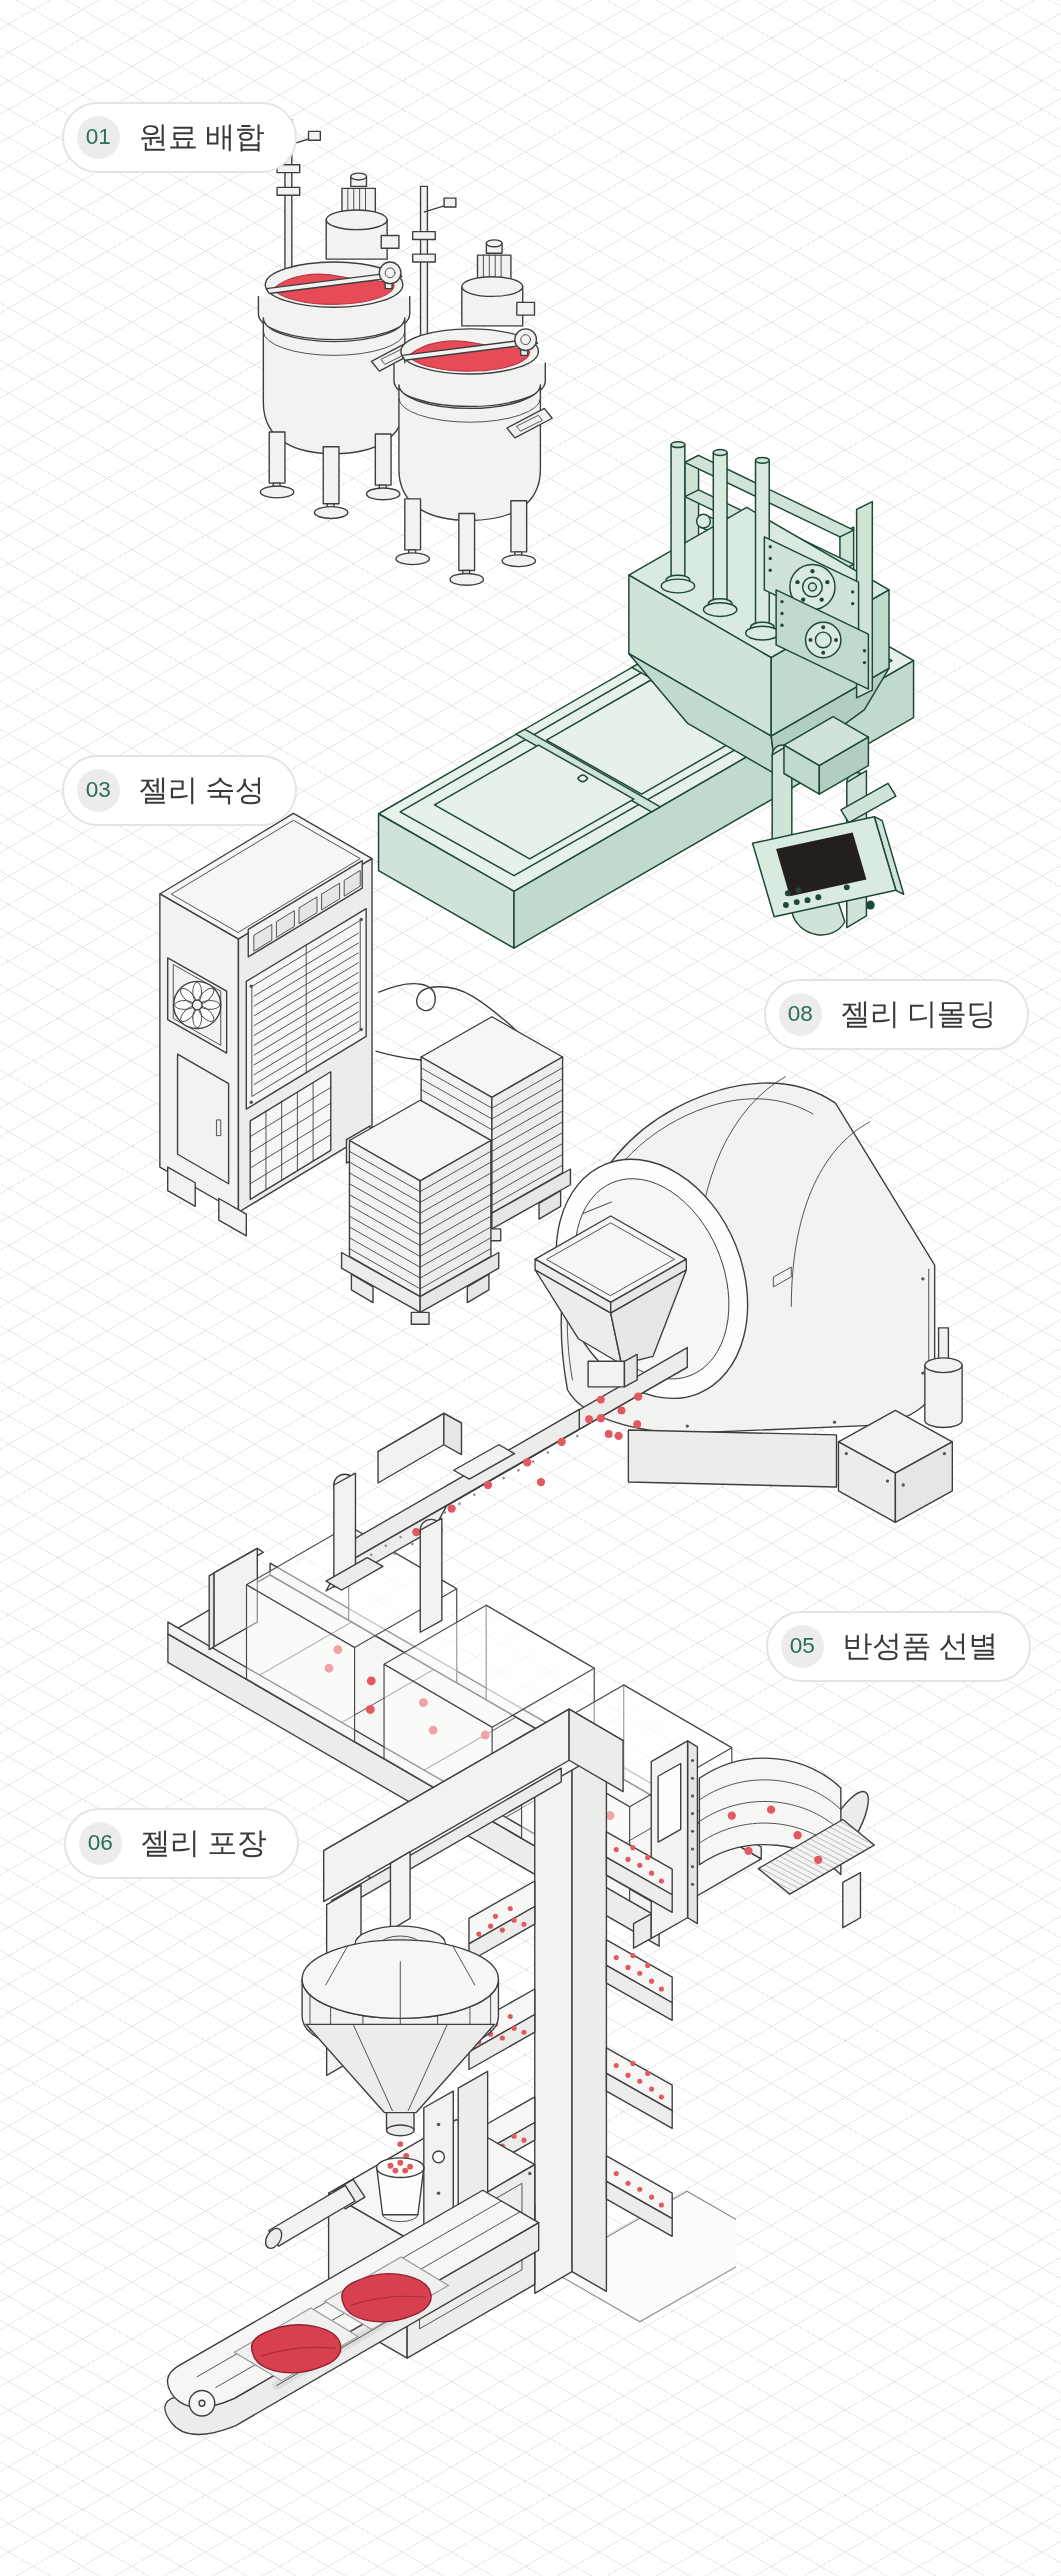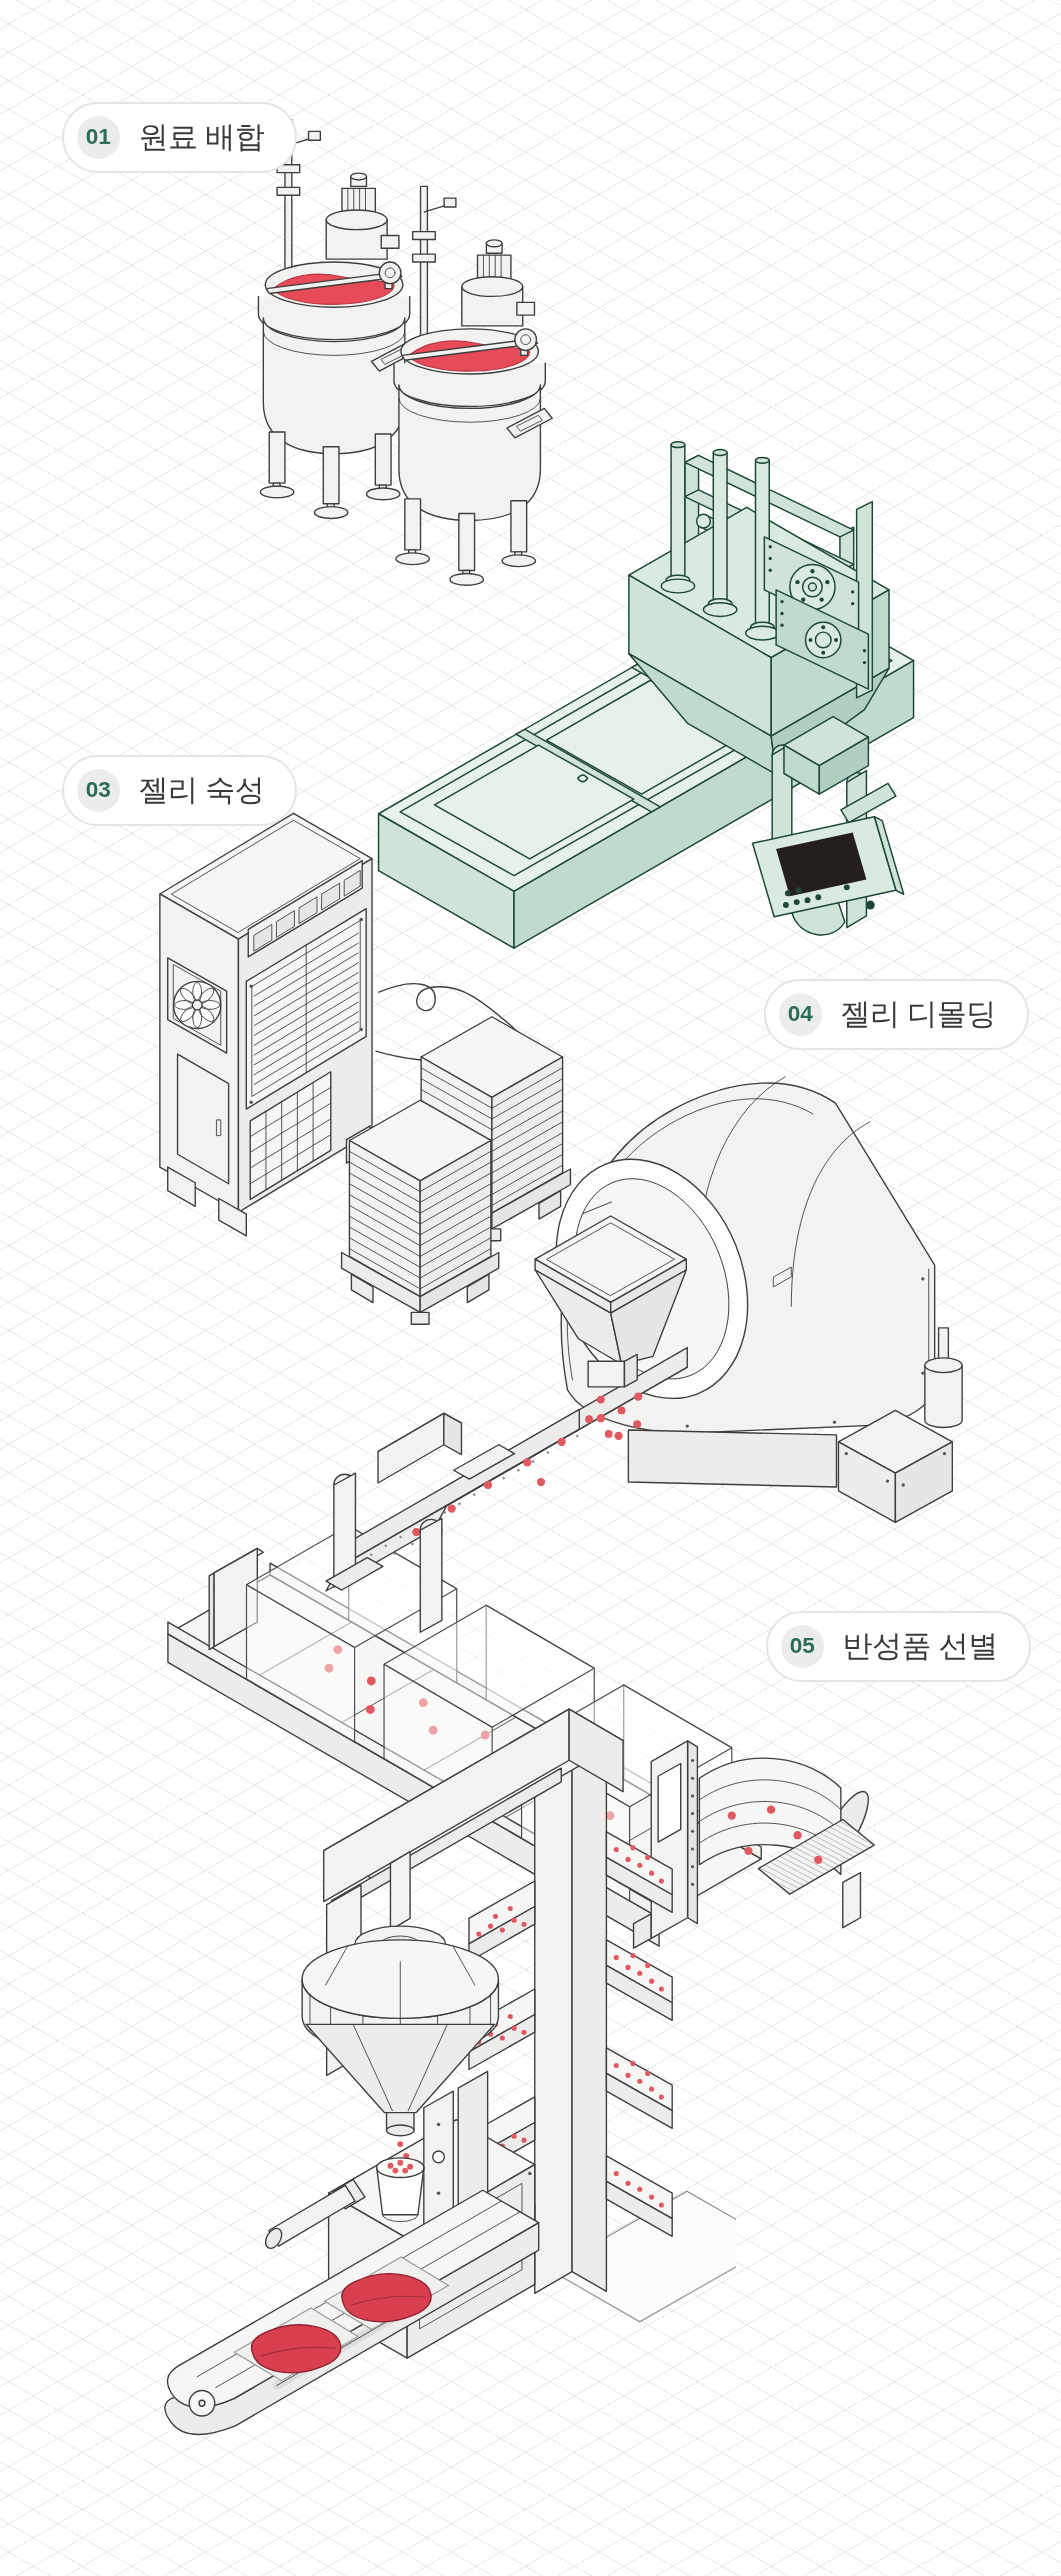--- a/index.html
+++ b/index.html
@@ -4,21 +4,21 @@
 <style>
   html,body{margin:0;padding:0;}
   body{font-family:"Liberation Sans","DejaVu Sans",sans-serif;}
   .page{position:relative;width:1061px;height:2576px;background:#fff;overflow:hidden;
     background-image:
       repeating-linear-gradient(30deg, var(--grid_line) 0 1px, transparent 1px 24.6px),
       repeating-linear-gradient(150deg, var(--grid_line) 0 1px, transparent 1px 24.6px);}
   .step{position:absolute;display:flex;align-items:center;gap:18.7px;background:#fff;
     border:2px solid #e4e4e4;border-radius:981px;padding:11.8px 31px 11.8px 12.8px;z-index:20;}
   .badge{width:43px;height:43px;border-radius:50%;background:var(--badge_bg);color:var(--badge_num);
-    display:flex;align-items:center;justify-content:center;font-size:22.6px;font-weight:700;flex:0 0 auto;}
+    display:flex;align-items:center;justify-content:center;font-size:22.6px;font-weight:400;flex:0 0 auto;}
   .step.hl .badge{width:47px;height:47px;background:var(--accent_red);color:#fff;font-weight:700;}
   .lbl{font-size:30px;color:#3a3a3a;font-weight:500;letter-spacing:-0.5px;white-space:nowrap;text-align:right;}
   .step.hl .lbl{font-weight:700;color:#121212;}
   .ill{position:absolute;z-index:5;}
   
   svg .sg{stroke:#3e3e3e;stroke-width:1.4;stroke-linejoin:round;stroke-linecap:round;}
   svg .thin{stroke-width:.9;}
   svg .f0{fill:#f6f6f5}.f1{fill:#f2f2f1}.f2{fill:#ececeb}.f3{fill:#e6e6e5}.fw{fill:#fdfdfc}
   svg .nf{fill:none}
   svg .kg{stroke:var(--green_stroke);stroke-width:1.5;stroke-linejoin:round;stroke-linecap:round;}
@@ -37,26 +37,30 @@
 
   <div class="step" style="left:62px;top:102px">
     <span class="badge">01</span>
     <span class="lbl">원료 배합</span>
   </div>
   <div class="step" style="left:62px;top:755px">
     <span class="badge">03</span>
     <span class="lbl">젤리 숙성</span>
   </div>
   <div class="step" style="left:764px;top:979px">
-    <span class="badge">04</span>
+    <span class="badge">08</span>
     <span class="lbl">젤리 디몰딩</span>
   </div>
   <div class="step" style="left:766px;top:1611px">
     <span class="badge">05</span>
     <span class="lbl">반성품 선별</span>
+  </div>
+  <div class="step" style="left:64px;top:1808px">
+    <span class="badge">06</span>
+    <span class="lbl">젤리 포장</span>
   </div>
 
   <svg class="ill" style="left:226px;top:93px" width="393" height="511" viewBox="230 95 400 520">
     <defs>
       <g id="tank" class="sg">
         <rect x="-50" y="-168" width="7" height="176" class="f1 sg"></rect>
         <rect x="-58" y="-122" width="23" height="8" class="f1 sg"></rect>
         <rect x="-58" y="-99" width="23" height="8" class="f1 sg"></rect>
         <line x1="-46" y1="-142" x2="-20" y2="-150" class="nf sg"></line>
         <rect x="-26" y="-156" width="12" height="9" class="f1 sg"></rect>

